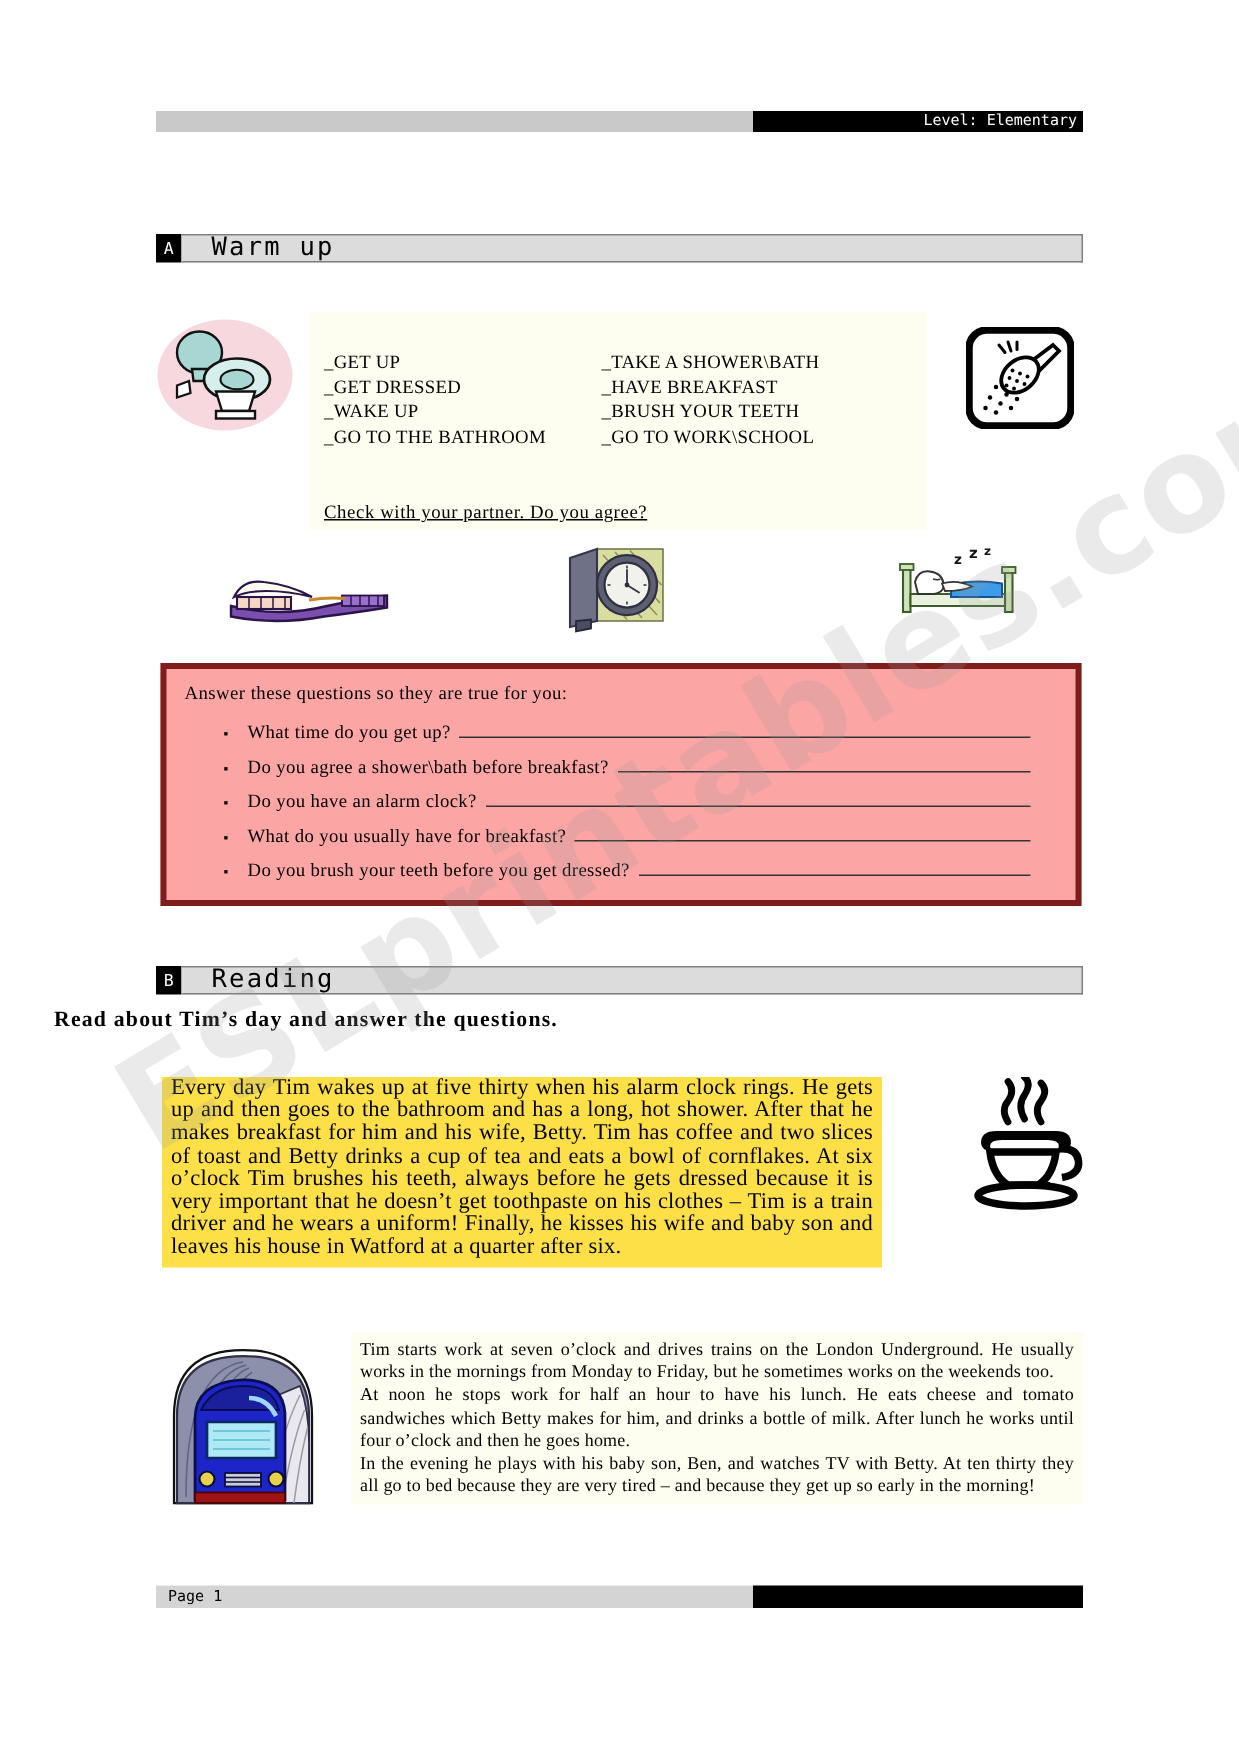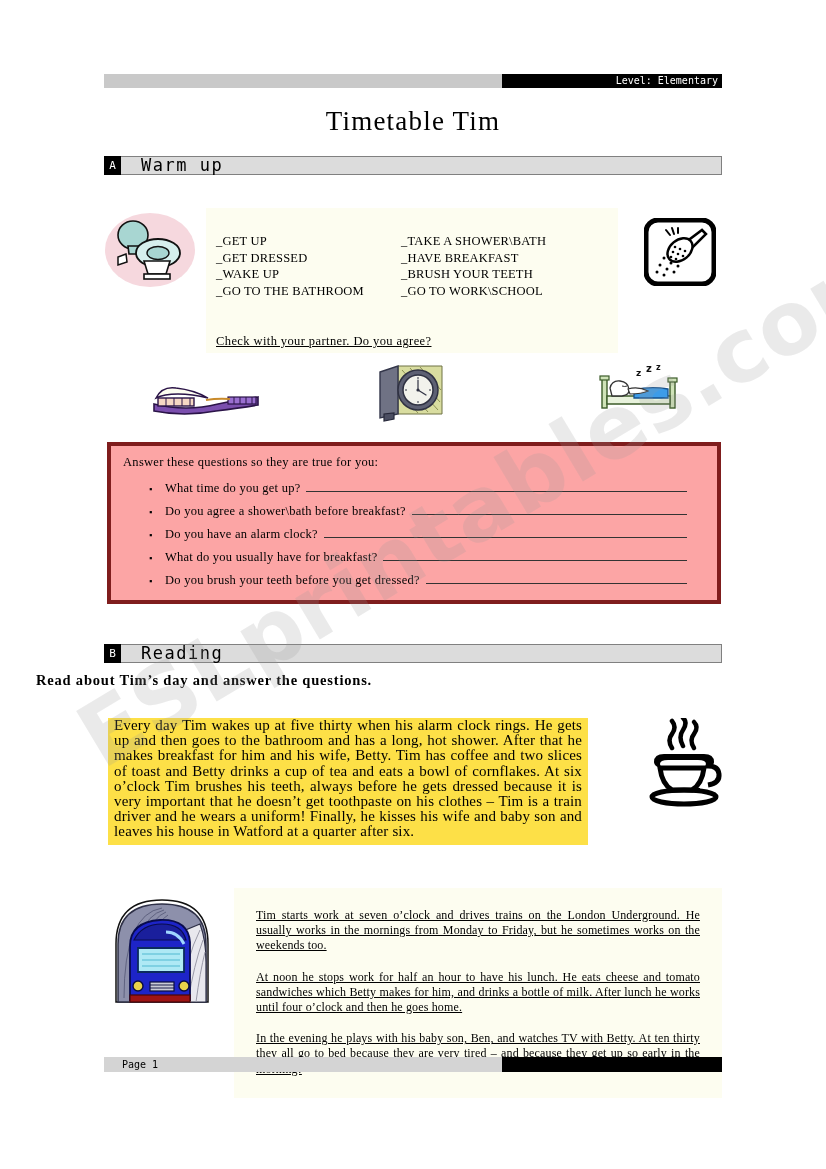--- a/index.html
+++ b/index.html
@@ -243,58 +243,57 @@
     top: 888px;
     width: 488px;
     background: #fdfdf0;
     font-size: 12px;
     line-height: 15.2px;
     text-align: justify;
     padding: 4px 6px 5px 6px;
     box-sizing: border-box;
     letter-spacing: 0.15px;
   }
-  .passage2 p { margin: 16px; text-decoration: underline; }
+  .passage2 p { margin: 0; }
 
   
   .footbar {
     position: absolute;
     left: 104px;
     top: 1057px;
     width: 618px;
     height: 15px;
     display: flex;
   }
   .footbar-grey {
     flex: 0 0 398px;
     background: #d4d4d4;
     height: 15px;
     font-family: "DejaVu Sans Mono", monospace;
     font-size: 10px;
     line-height: 15px;
-    padding-left: 18px;
+    padding-left: 8px;
     box-sizing: border-box;
   }
   .footbar-black {
     flex: 1 1 auto;
     background: #000000;
     height: 15px;
   }
 </style>
 </head>
 <body>
 
 <div class="page">
 
   <div class="topbar">
     <div class="topbar-grey"></div>
     <div class="topbar-black">Level: Elementary</div>
   </div>
 
-  <div class="title">Timetable Tim</div>
 
   <div class="section-head" id="sec-a">
     <div class="section-letter">A</div>
     <div class="section-bar">Warm up</div>
   </div>
 
   <div class="watermark">
     <span>ESLprintables.com</span>
   </div>
 

